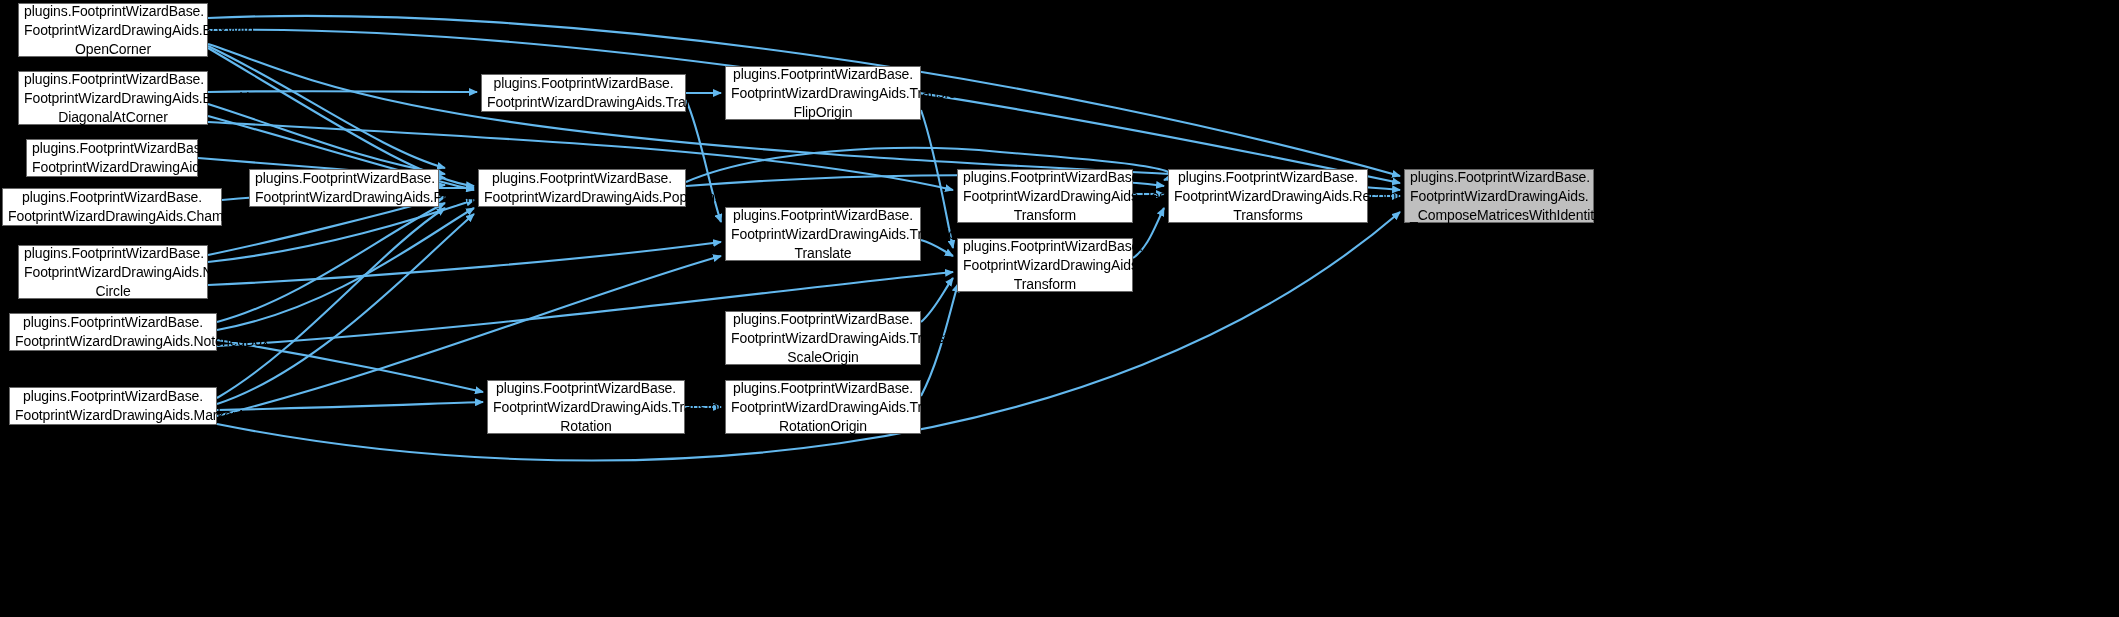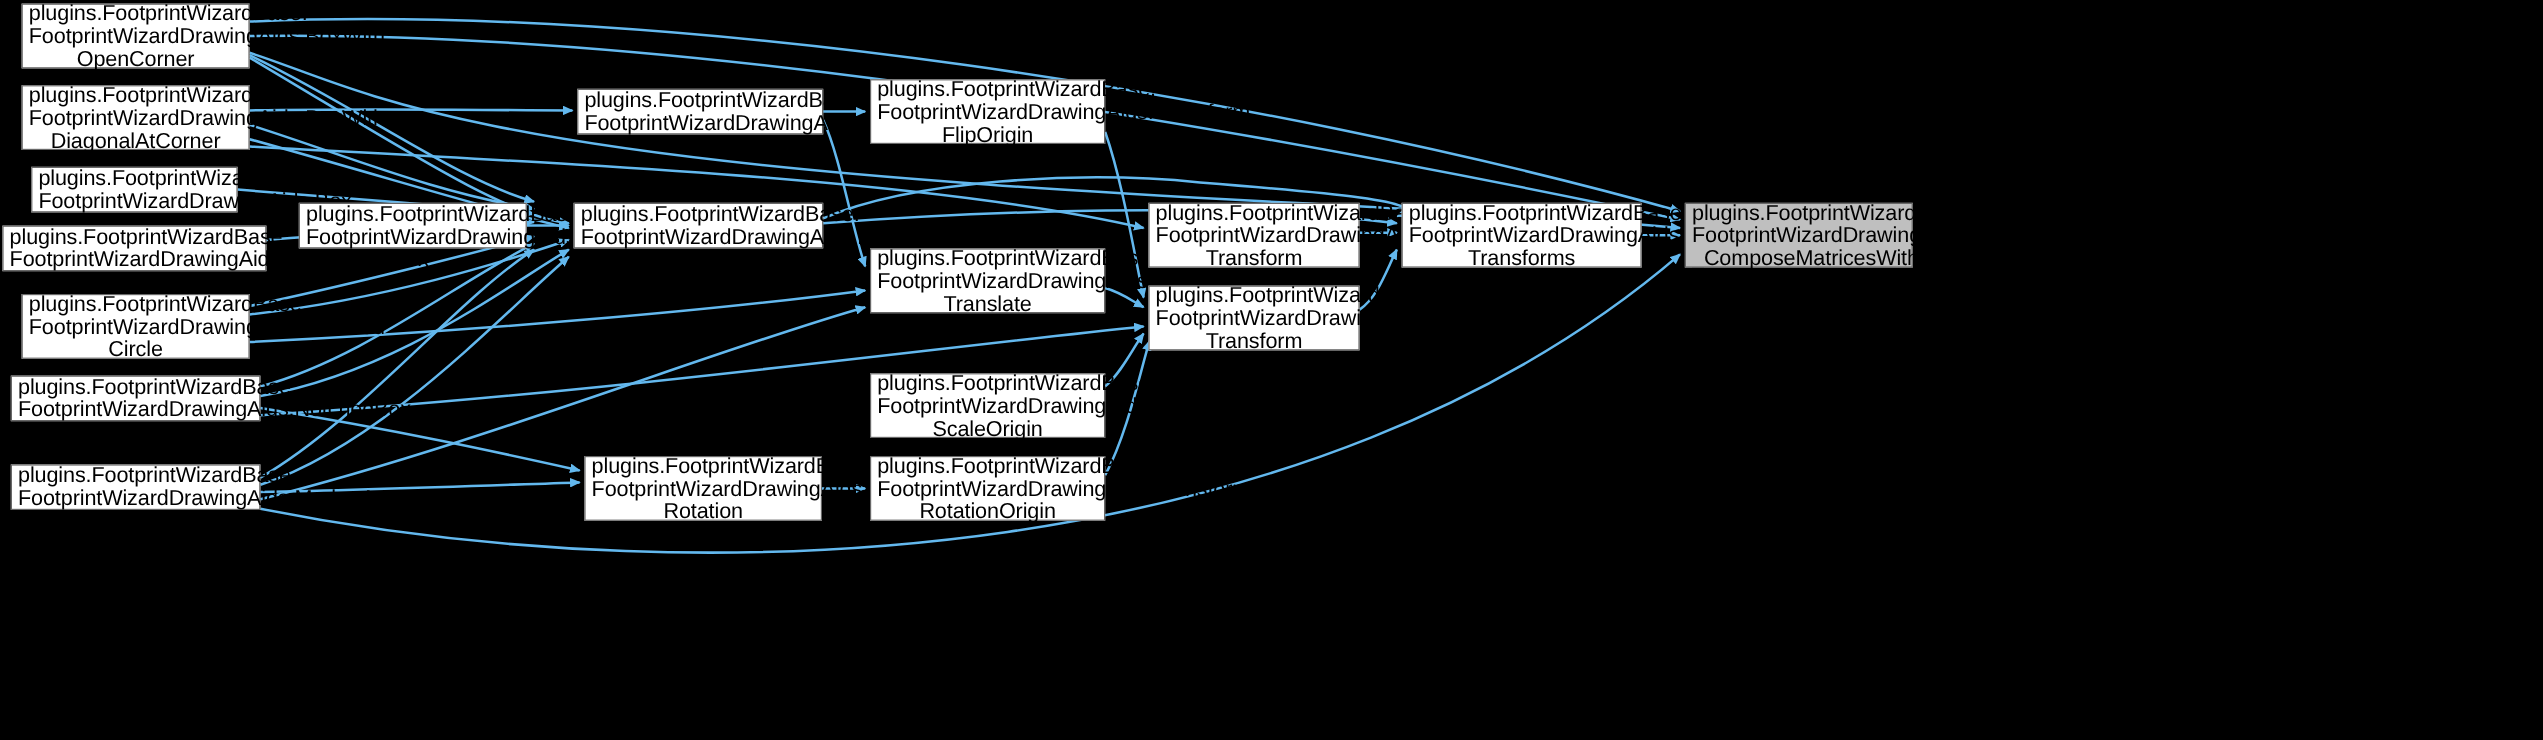--- a/index.html
+++ b/index.html
@@ -17,21 +17,21 @@
     width:2119px;
     height:617px;
     pointer-events:none;
   }
   .node{
     position:absolute;
     box-sizing:border-box;
     background:#ffffff;
     border:1px solid #686868;
     color:#000000;
-    font-size:18px;
+    font-size:14px;
     line-height:19px;
     text-align:center;
     display:flex;
     align-items:center;
     justify-content:center;
     padding:2px 5px;
     white-space:pre-line;
     letter-spacing:-0.1px;
     z-index:5;
   }

